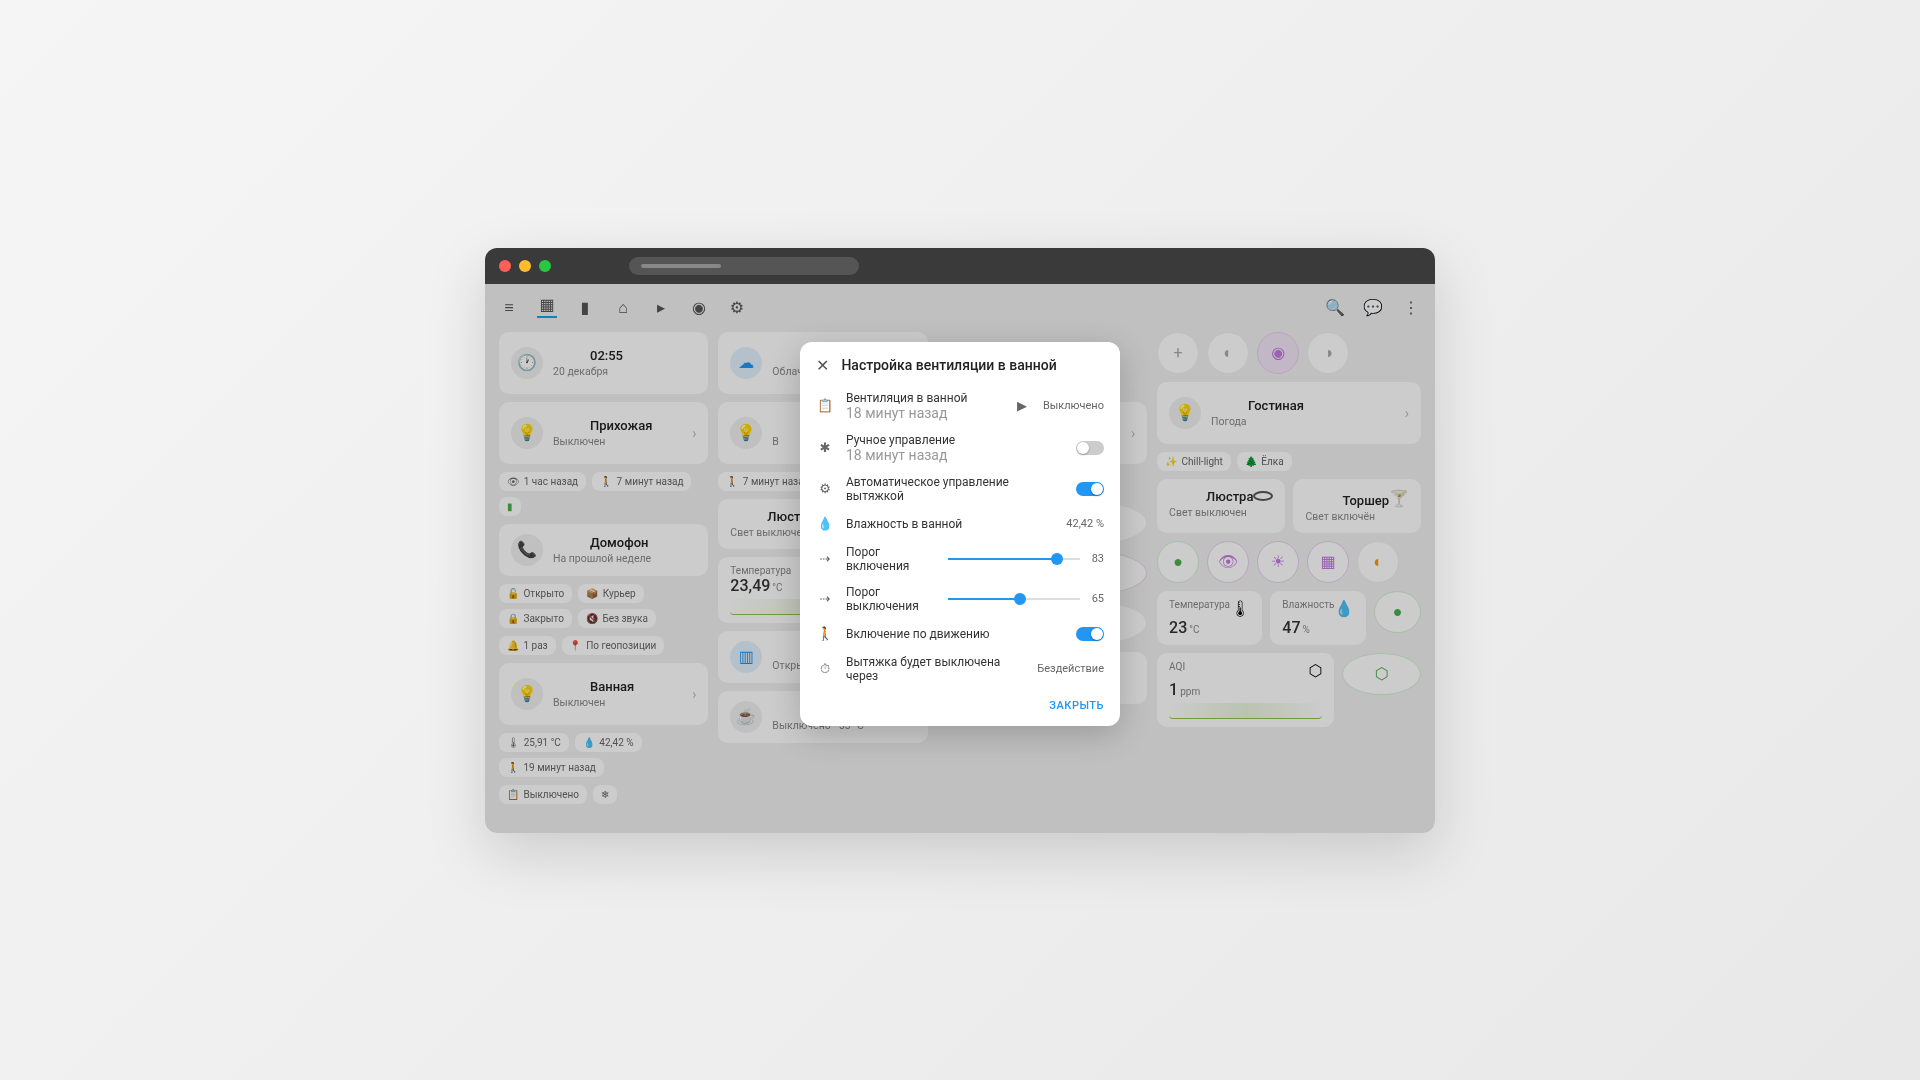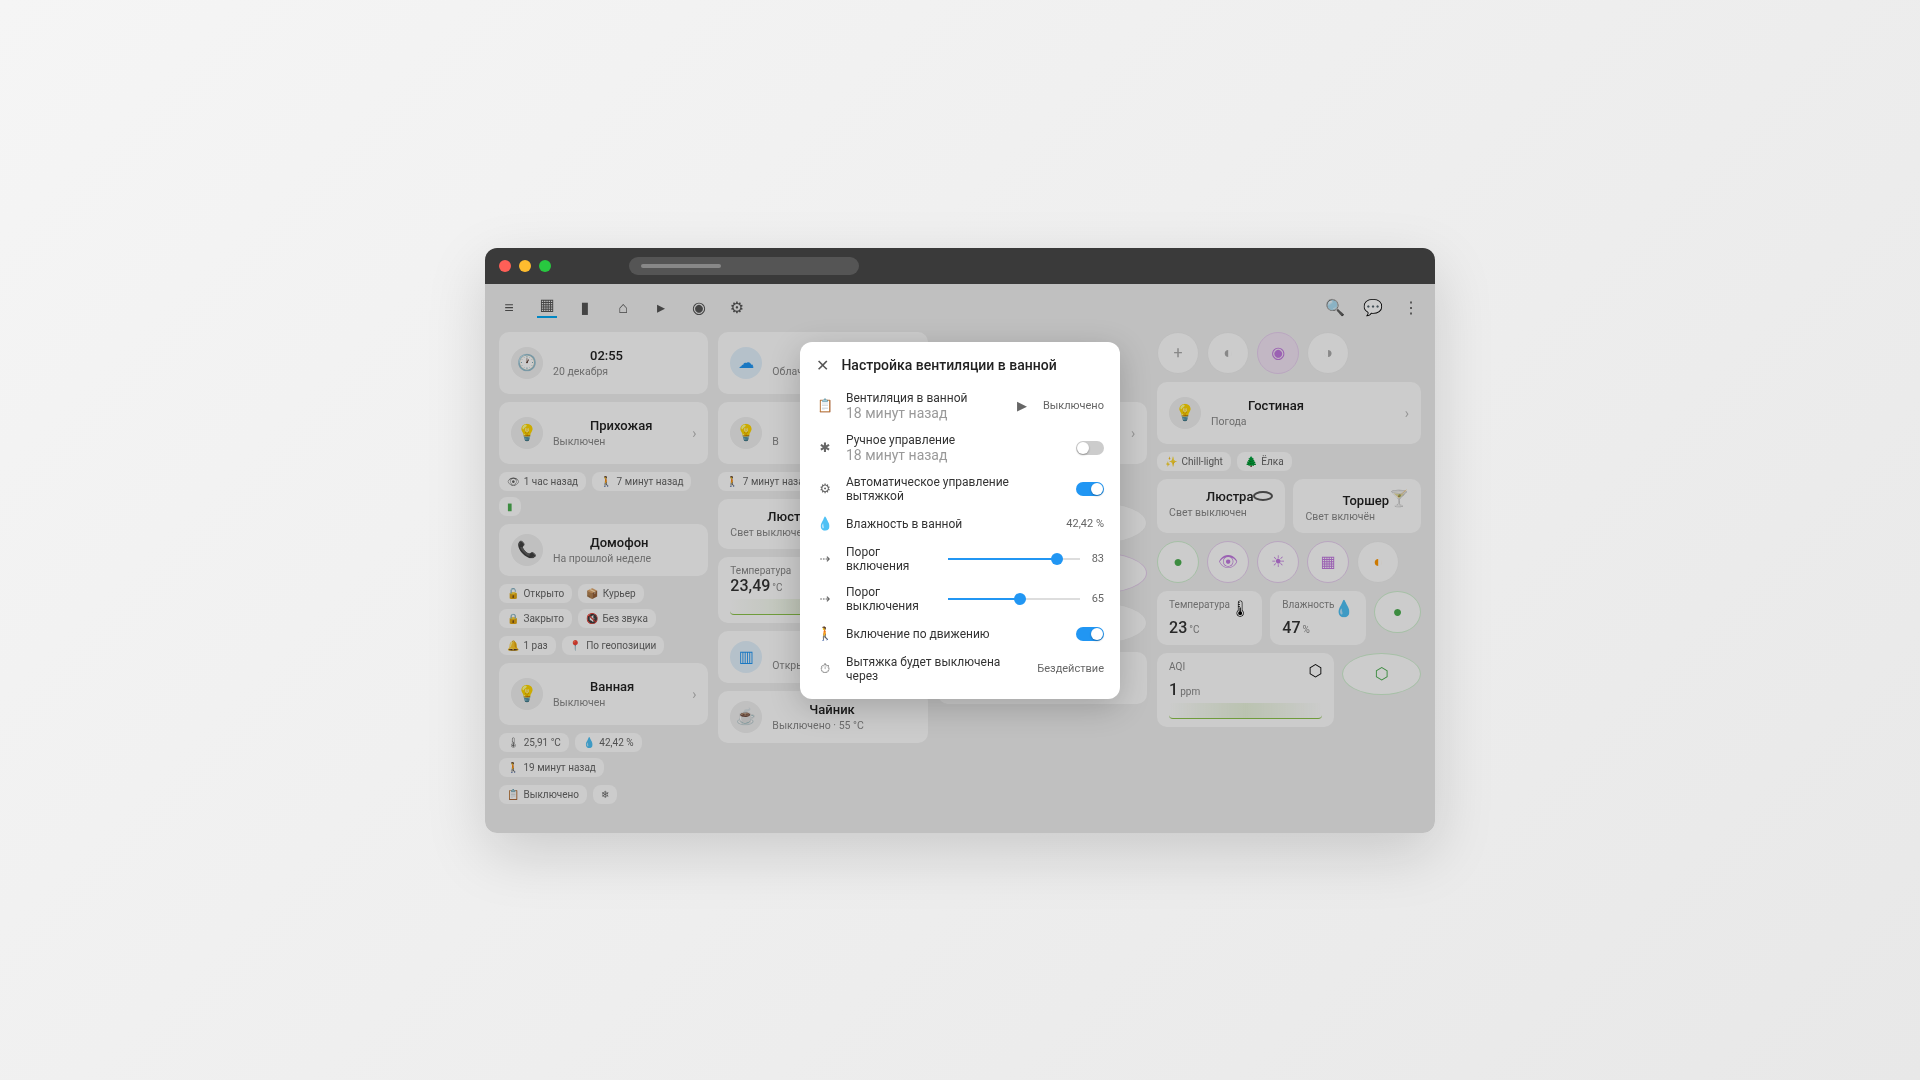--- a/index.html
+++ b/index.html
@@ -404,16 +404,19 @@
       <div class="drow">
         <div class="di">🚶</div>
         <div class="dlabel">Включение по движению</div>
         <div class="toggle on"></div>
       </div>
       <div class="drow">
         <div class="di">⏱</div>
         <div class="dlabel">Вытяжка будет выключена через</div>
         <div class="dval">Бездействие</div>
       </div>
+      <div class="dfoot">
+        <div class="dbtn">ЗАКРЫТЬ</div>
+      </div>
     </div>
 
   </div>
 </div>
 
 </body></html>

